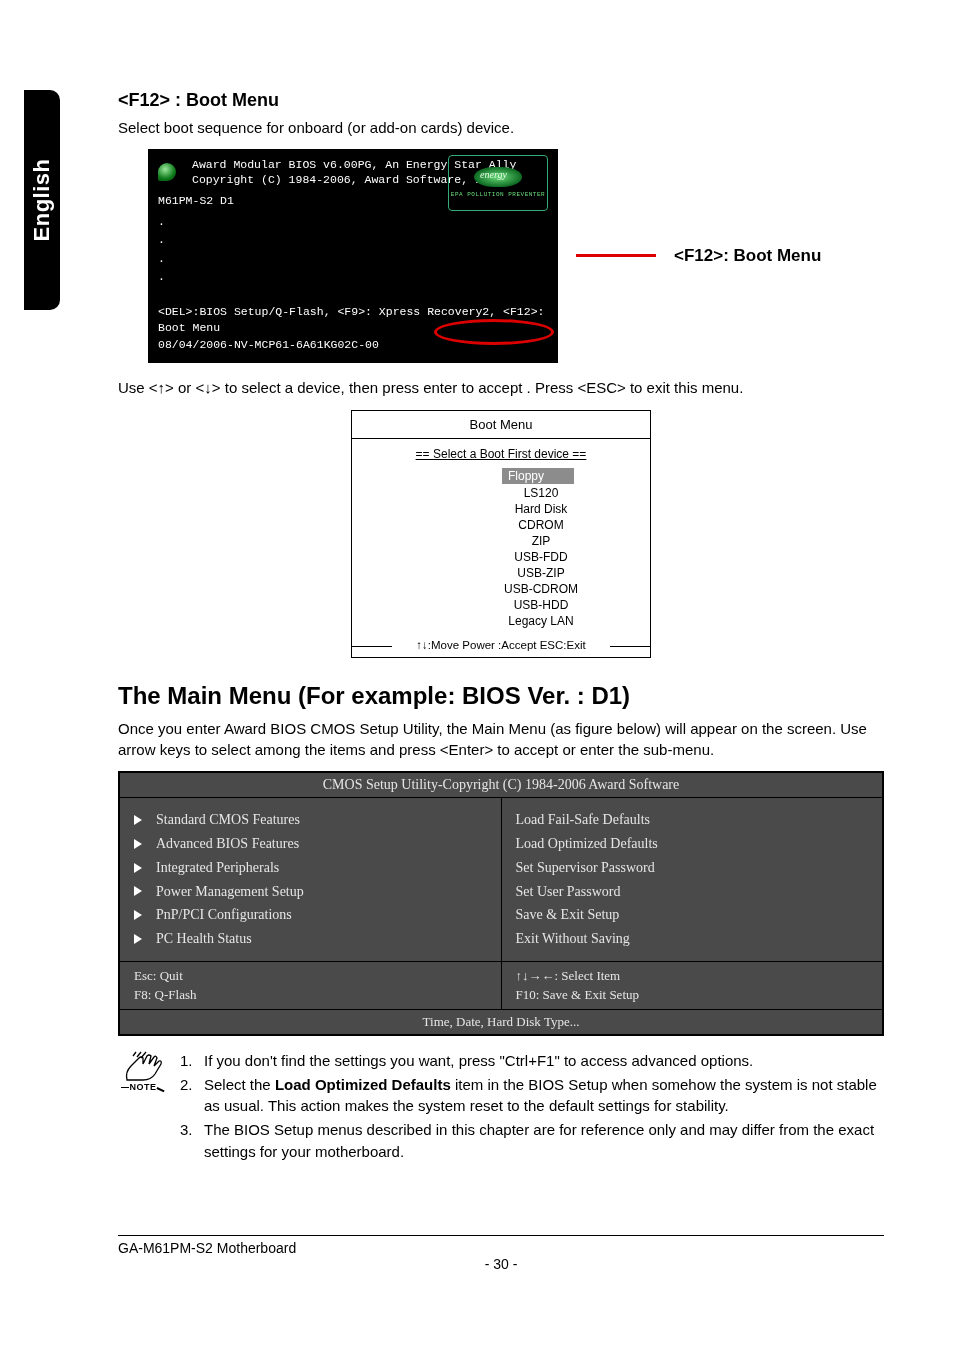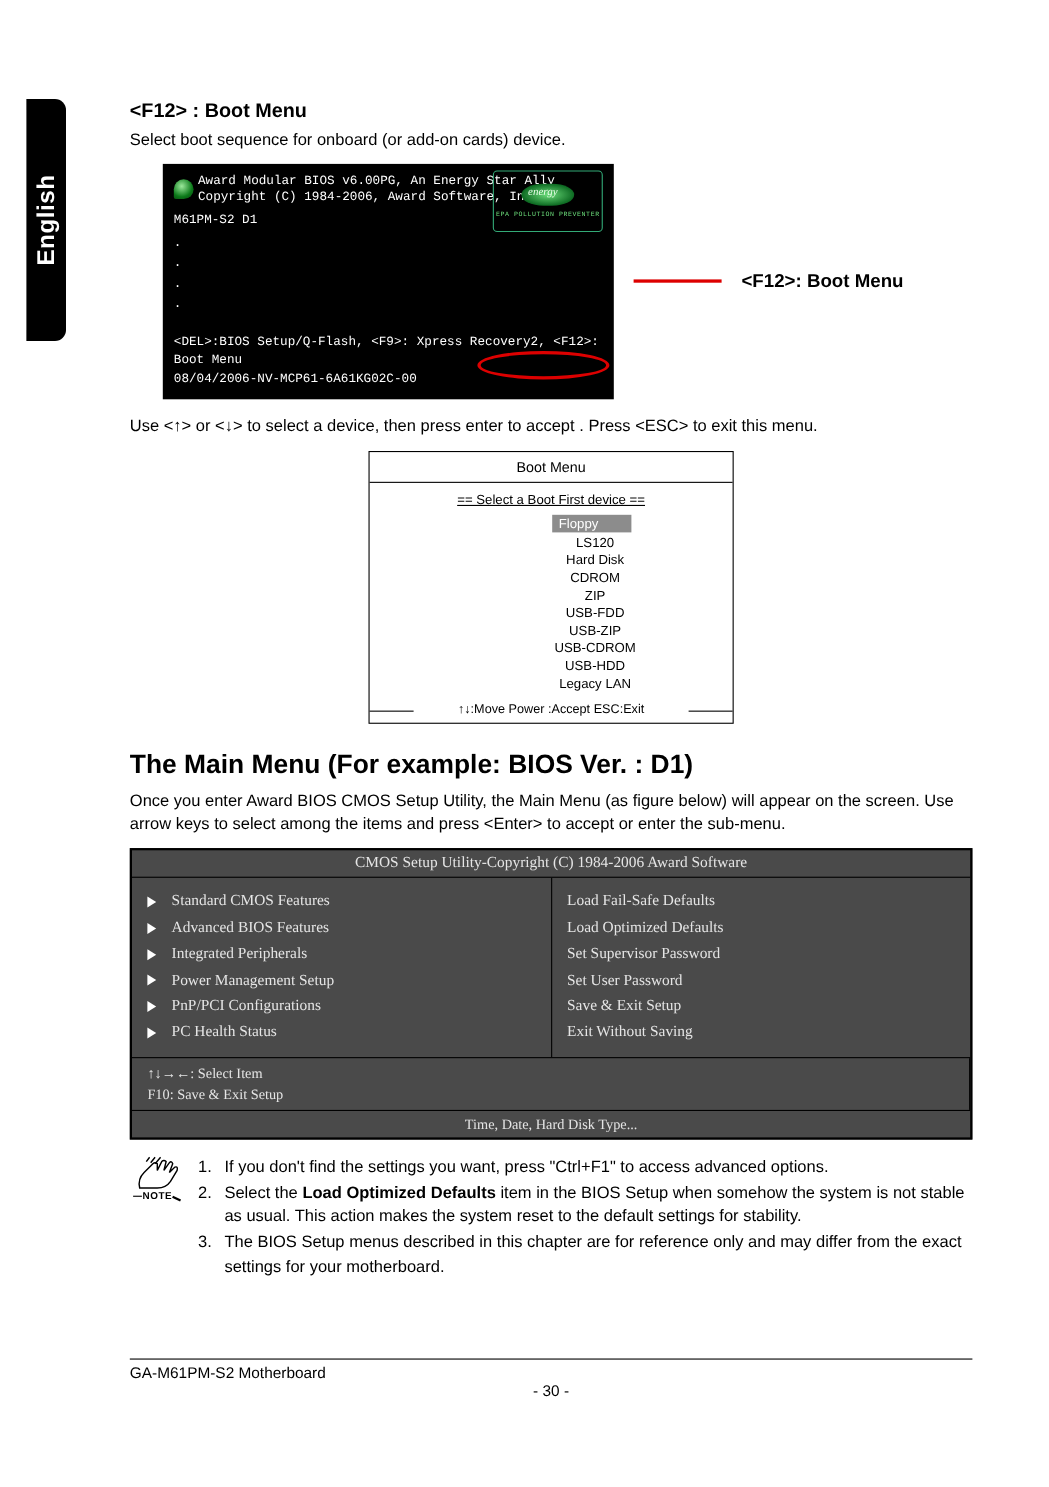--- a/index.html
+++ b/index.html
@@ -4,34 +4,34 @@
 <style>
   * { box-sizing: border-box; margin: 0; padding: 0; }
   html, body { width: 954px; height: 1352px; background: #fff; font-family: Arial, Helvetica, sans-serif; color: #000; }
   .page { position: relative; width: 954px; height: 1352px; padding: 90px 70px 40px 118px; }
   .lang-tab { position: absolute; left: 24px; top: 90px; width: 36px; height: 220px; background: #000; color: #fff; display: flex; align-items: center; justify-content: center; border-top-right-radius: 10px; border-bottom-right-radius: 10px; }
   .lang-tab span { transform: rotate(-90deg); font-weight: bold; font-size: 22px; letter-spacing: 0.5px; }
   h3.section-title { font-size: 18px; font-weight: bold; margin-bottom: 6px; }
   p.body { font-size: 15px; line-height: 1.45; margin-bottom: 10px; }
   .bios-row { display: flex; align-items: center; gap: 18px; margin: 10px 0 16px 30px; }
   .bios-screen { width: 410px; background: #000; color: #fff; font-family: "Courier New", monospace; font-size: 11.5px; padding: 8px 10px 10px 10px; position: relative; }
-  .bios-top { display: flex; align-items: center; gap: 4px; }
+  .bios-top { display: flex; align-items: center; gap: 16px; }
   .bios-top-text { line-height: 1.35; }
   .energy-badge { position: absolute; right: 10px; top: 6px; width: 100px; height: 56px; border: 1px solid #3a7; display: flex; flex-direction: column; align-items: center; justify-content: center; gap: 4px; border-radius: 4px; }
   .energy-star { width: 48px; height: 20px; border-radius: 50%/60%; background: radial-gradient(ellipse at center, #6bdc7a 0%, #0e6b23 70%, #0a4417 100%); position: relative; }
   .energy-star::after { content: 'energy'; position: absolute; left: 6px; top: 2px; font-style: italic; font-size: 10px; color: #e8ffe8; font-family: cursive; }
   .energy-sub { font-size: 6px; color: #6bdc7a; letter-spacing: 0.5px; text-align: center; }
   .bios-dots { margin: 6px 0 2px 0; line-height: 1.6; }
   .bios-bottom { margin-top: 18px; line-height: 1.4; }
   .bios-bottom .f12-part { color: #fff; }
   .red-oval { position: absolute; width: 120px; height: 26px; border: 3px solid #d00; border-radius: 50%; right: 4px; bottom: 18px; pointer-events: none; }
   .red-line { height: 3px; background: #d00; width: 80px; }
   .callout-label { font-size: 17px; font-weight: bold; }
   p.instr { font-size: 15px; margin: 10px 0 14px 0; }
-  .boot-menu-box { width: 332px; margin: 0 auto 24px auto; border: 1px solid #000; font-family: Arial, sans-serif; }
+  .boot-menu-box { width: 300px; margin: 0 auto 24px auto; border: 1px solid #000; font-family: Arial, sans-serif; }
   .boot-menu-title { text-align: center; font-size: 13px; border-bottom: 1px solid #000; padding: 6px 0; }
   .boot-menu-sub { text-align: center; font-size: 12px; padding: 8px 0 6px 0; text-decoration: underline; }
   .boot-list { padding: 0 0 6px 80px; font-size: 12px; }
   .boot-list div { padding: 1px 0; text-align: center; }
   .boot-list .sel { background: #8c8c8c; color: #fff; display: inline-block; padding: 1px 30px 1px 6px; margin-left: -6px; }
   .boot-menu-foot { text-align: center; font-size: 11.5px; padding: 4px 0 6px 0; position: relative; }
   .boot-menu-foot::before, .boot-menu-foot::after { content: ''; position: absolute; top: 50%; width: 40px; height: 1px; background: #000; }
   .boot-menu-foot::before { left: 0; }
   .boot-menu-foot::after { right: 0; }
   h2.big-title { font-size: 24px; font-weight: bold; margin: 8px 0 8px 0; }
@@ -153,20 +153,24 @@
           <div>Load Fail-Safe Defaults</div>
           <div>Load Optimized Defaults</div>
           <div>Set Supervisor Password</div>
           <div>Set User Password</div>
           <div>Save &amp; Exit Setup</div>
           <div>Exit Without Saving</div>
         </div>
     </div>
     <div class="cmos-help">
       <div>
+        <div>Esc: Quit</div>
+        <div>F8: Q-Flash</div>
+      </div>
+      <div>
         <div>↑↓→←: Select Item</div>
         <div>F10: Save &amp; Exit Setup</div>
       </div>
     </div>
     <div class="cmos-foot">Time, Date, Hard Disk Type...</div>
   </div>
 
   <div class="note-block">
     <div class="note-icon">
       <svg class="hand-svg" viewBox="0 0 44 34">

